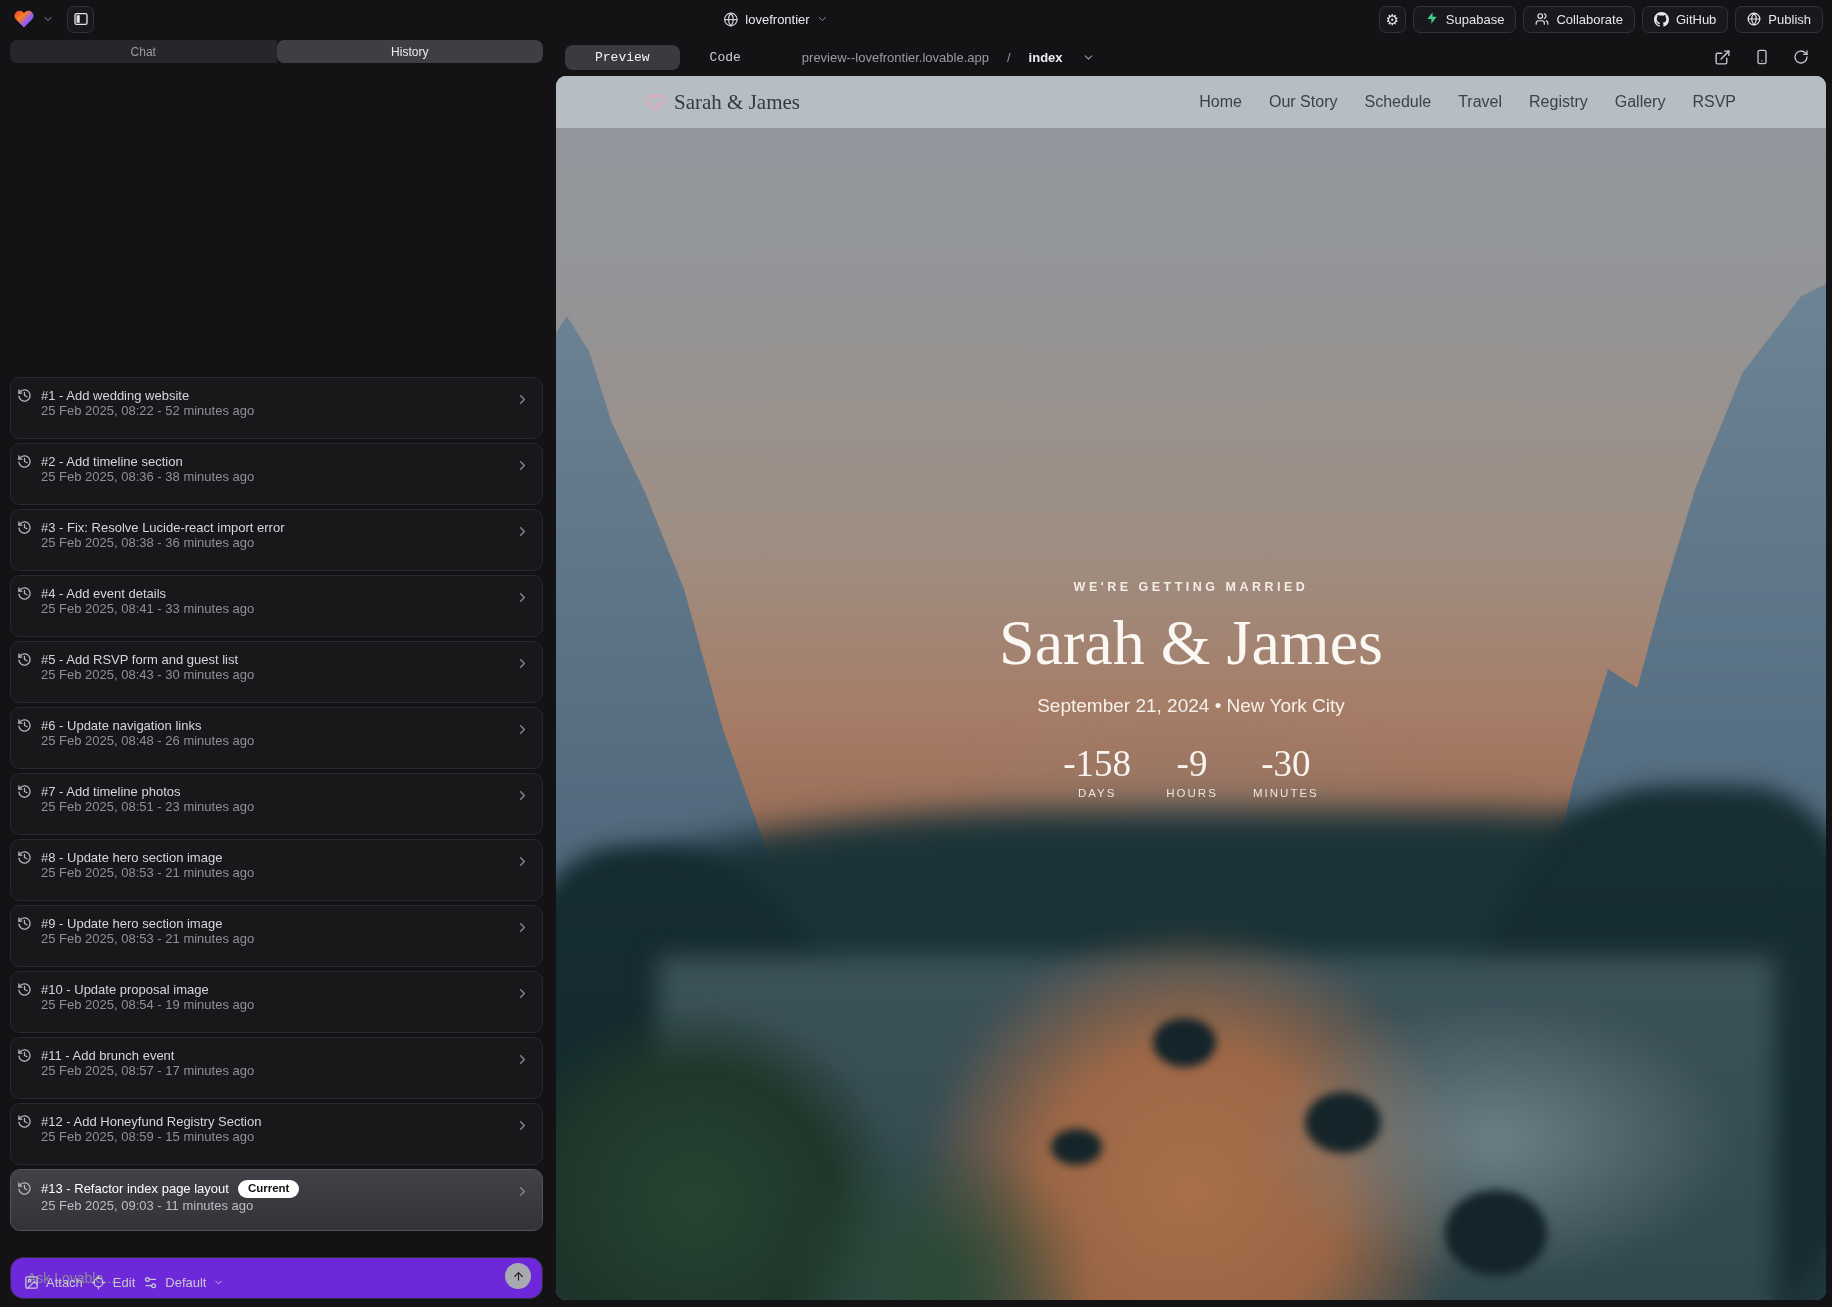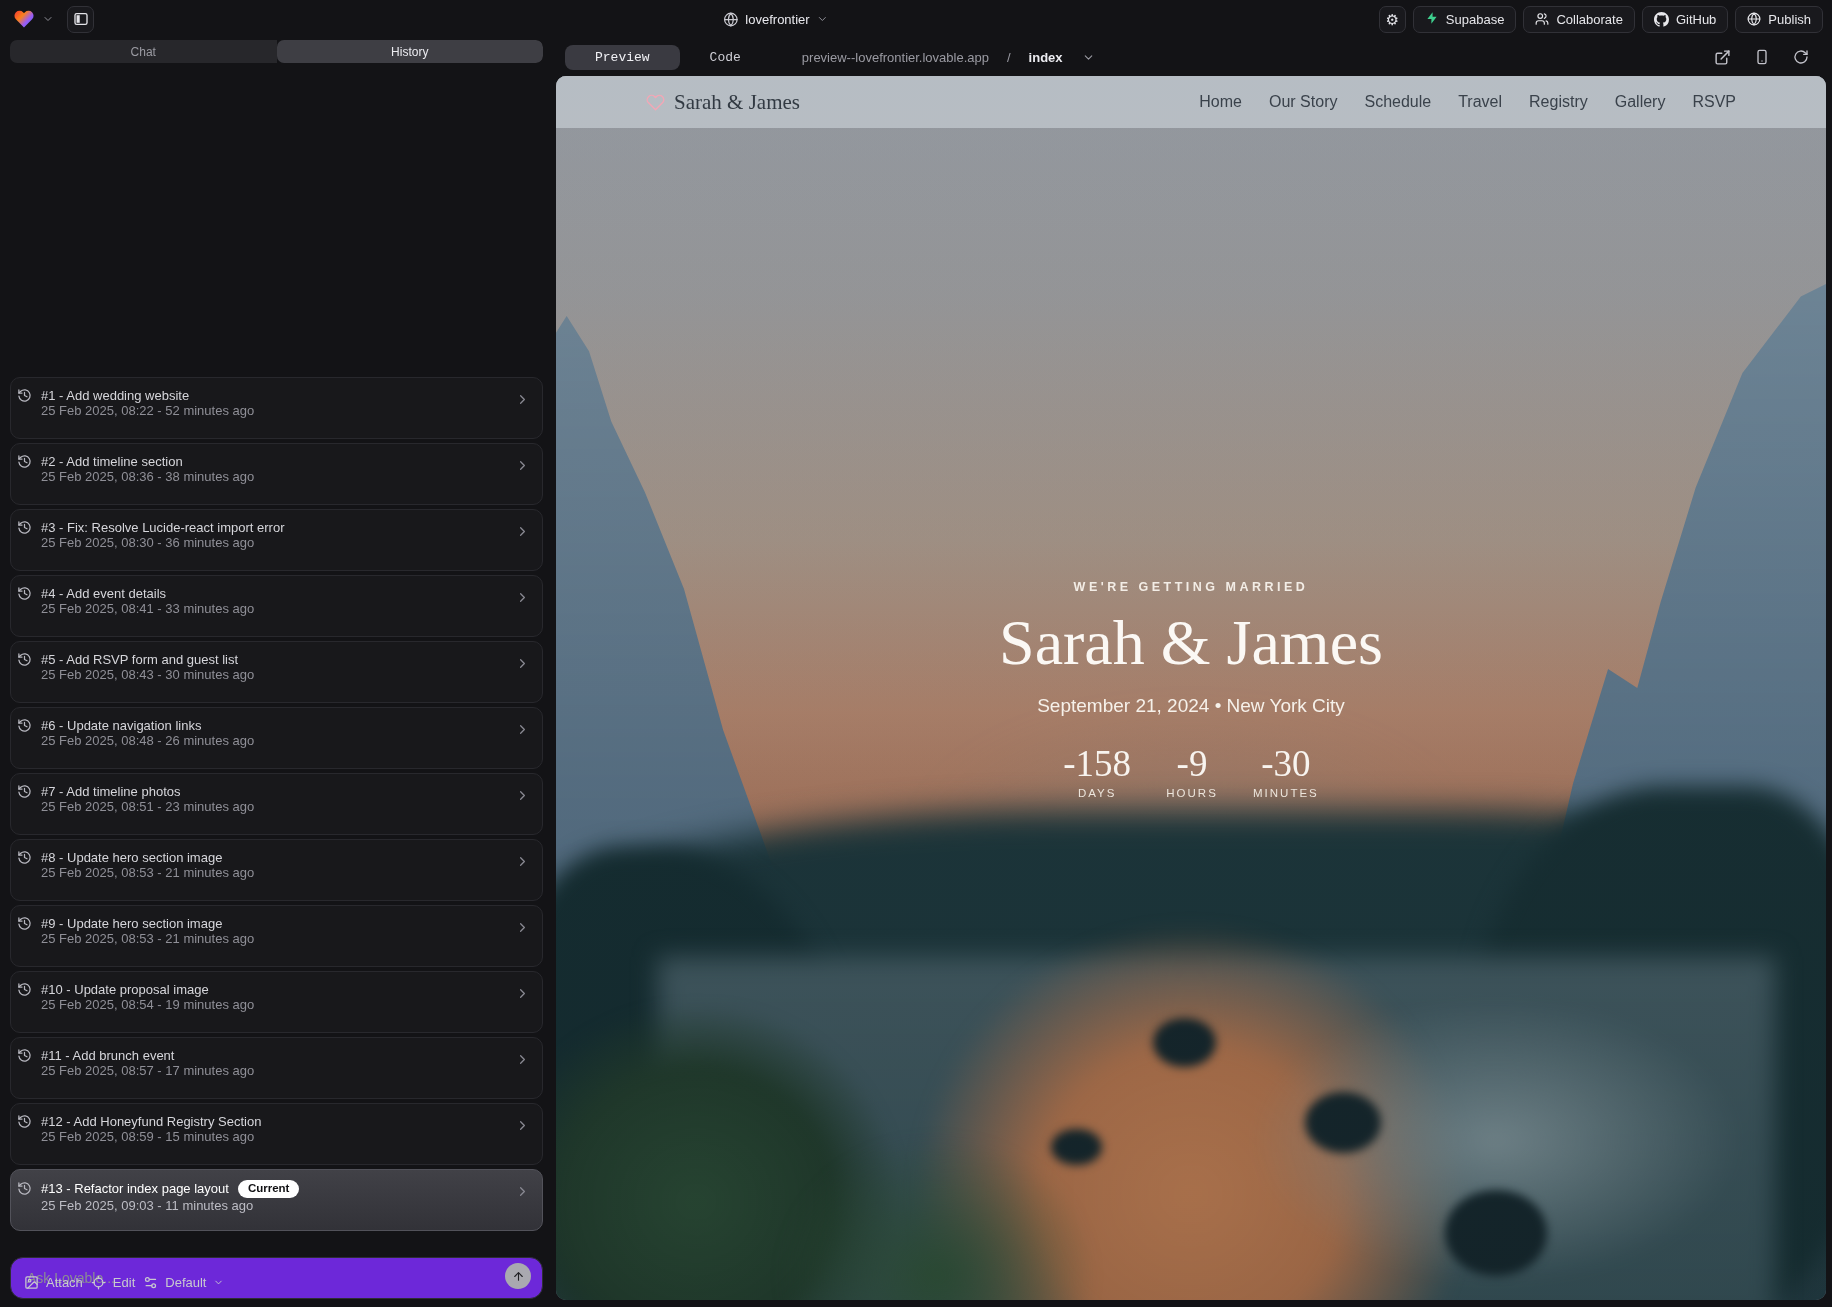--- a/index.html
+++ b/index.html
@@ -278,21 +278,21 @@
               </svg>
             </span>
             <span class="h-title">#3 - Fix: Resolve Lucide-react import error</span>
 
             <span class="h-chev">
               <svg class="ic" width="15" height="15" viewBox="0 0 24 24">
                 <path d="M9 18l6-6-6-6"></path>
               </svg>
             </span>
           </div>
-          <div class="h-time">25 Feb 2025, 08:30 - 36 minutes ago</div>
+          <div class="h-time">25 Feb 2025, 08:38 - 36 minutes ago</div>
         </div>
 
         <div class="hist-card">
           <div class="hist-row">
             <span class="h-icon">
               <svg class="ic" width="15" height="15" viewBox="0 0 24 24">
                 <path d="M3 3v5h5"></path>
                 <path d="M3.05 13A9 9 0 1 0 6 5.3L3 8"></path>
                 <path d="M12 7v5l4 2"></path>
               </svg>

